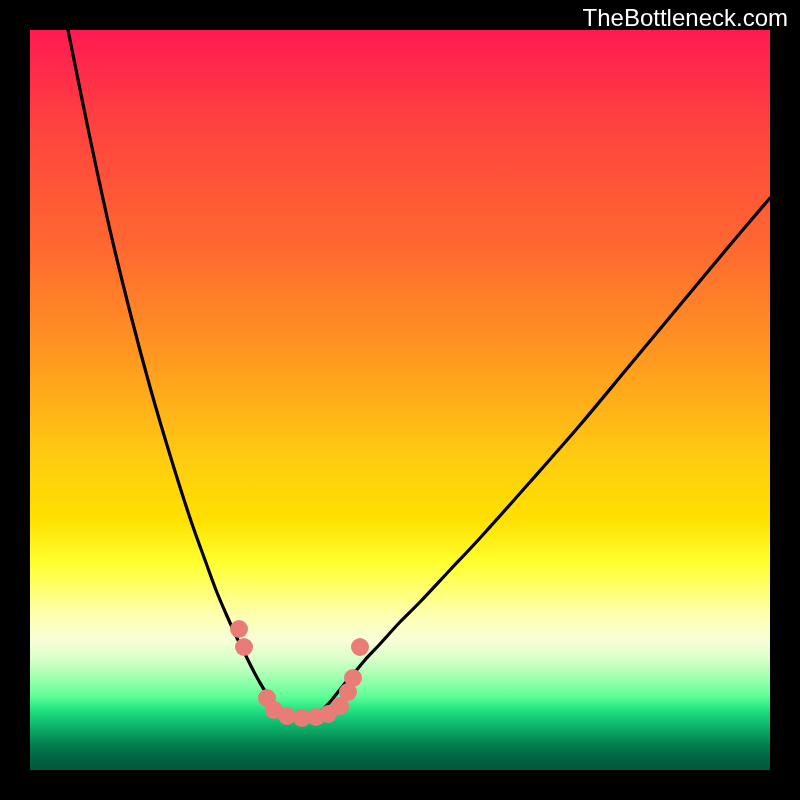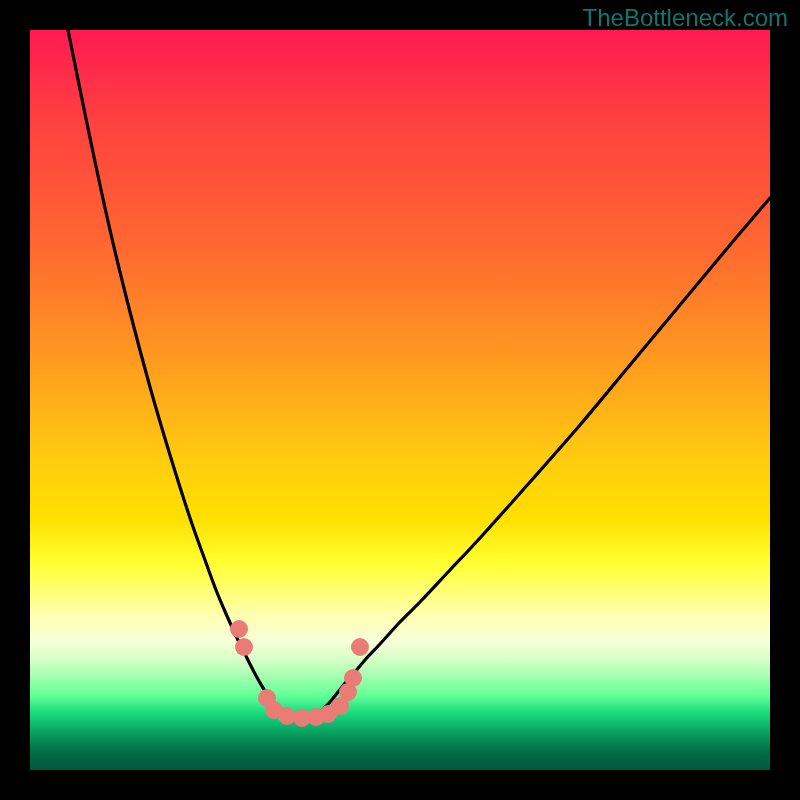--- a/index.html
+++ b/index.html
@@ -9,21 +9,21 @@
     width: 800px;
     height: 800px;
     background: #000;
   }
   .watermark {
     position: absolute;
     top: 4px;
     right: 12px;
     font-family: Arial, Helvetica, sans-serif;
     font-size: 24px;
-    color: #0f766e;
+    color: #ffffff;
     font-weight: normal;
     letter-spacing: 0px;
   }
   .plot {
     position: absolute;
     left: 30px;
     top: 30px;
     width: 740px;
     height: 740px;
     overflow: hidden;

